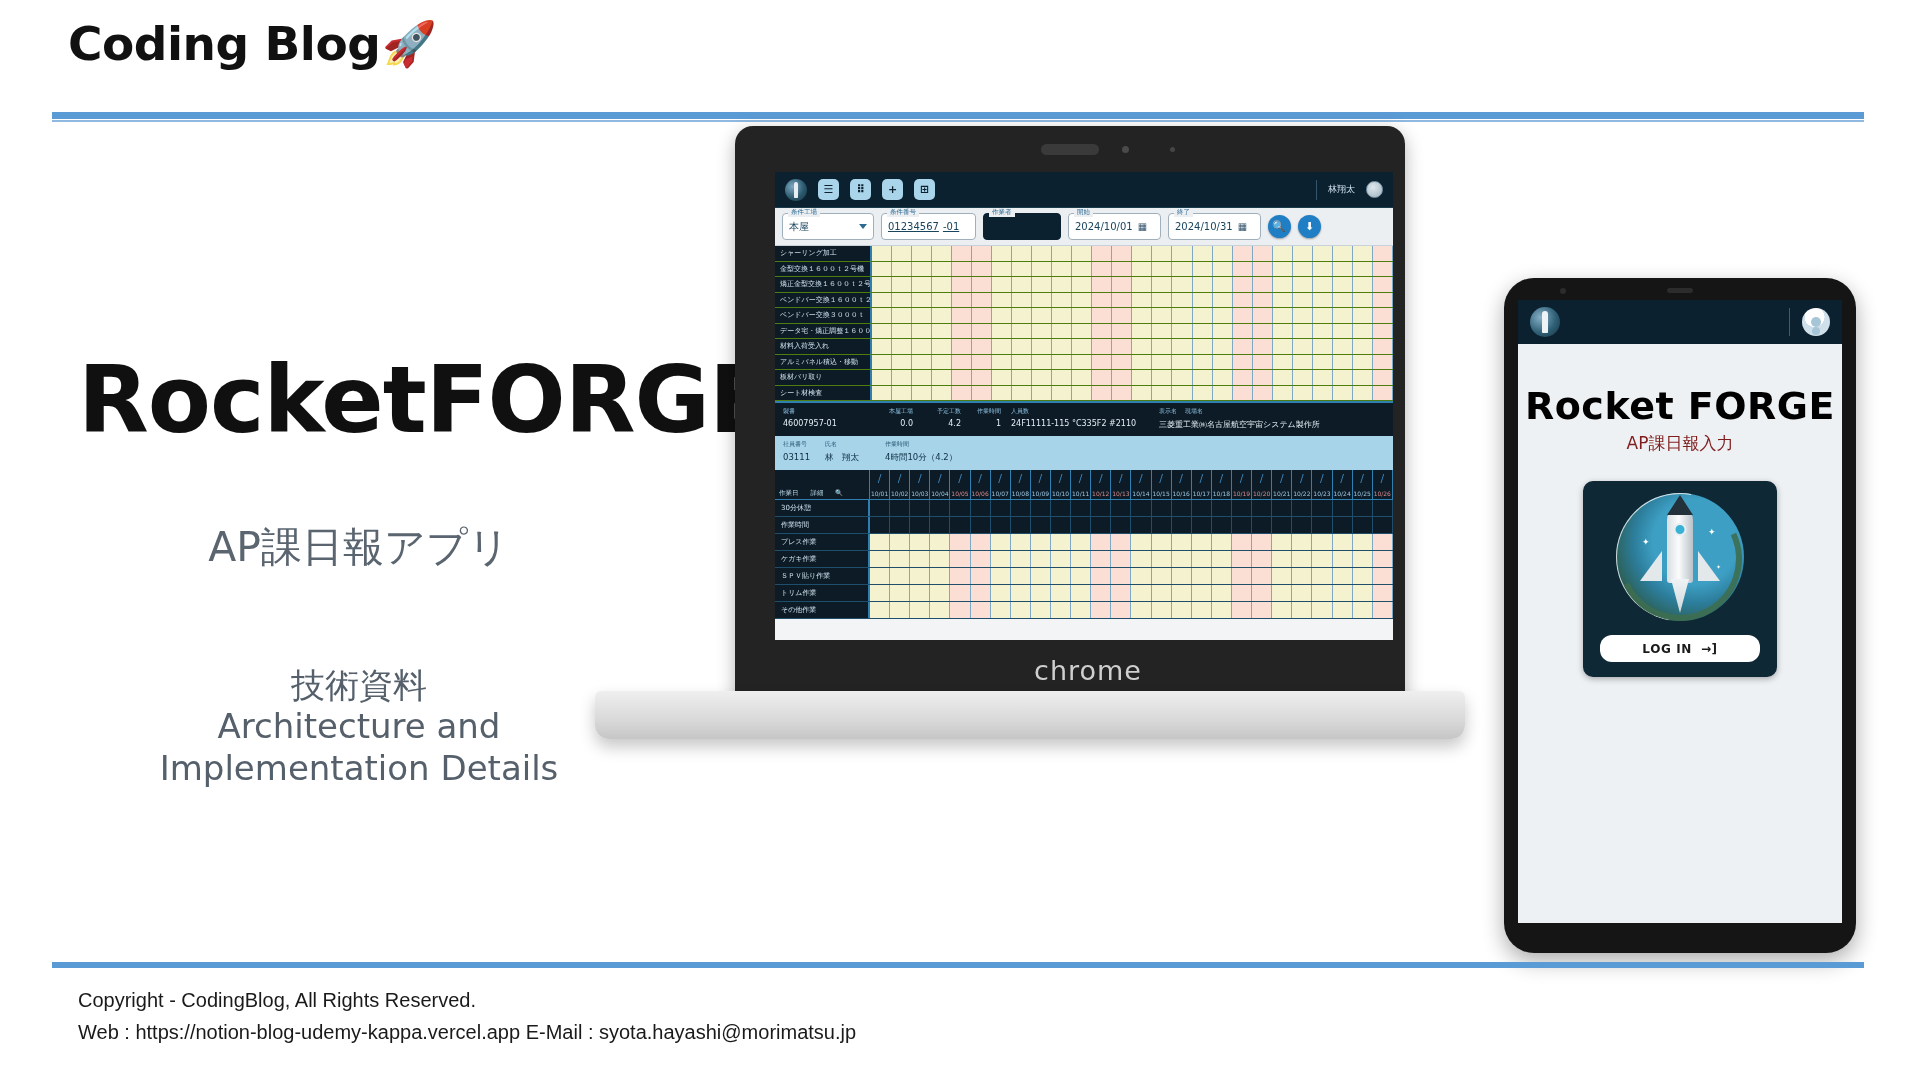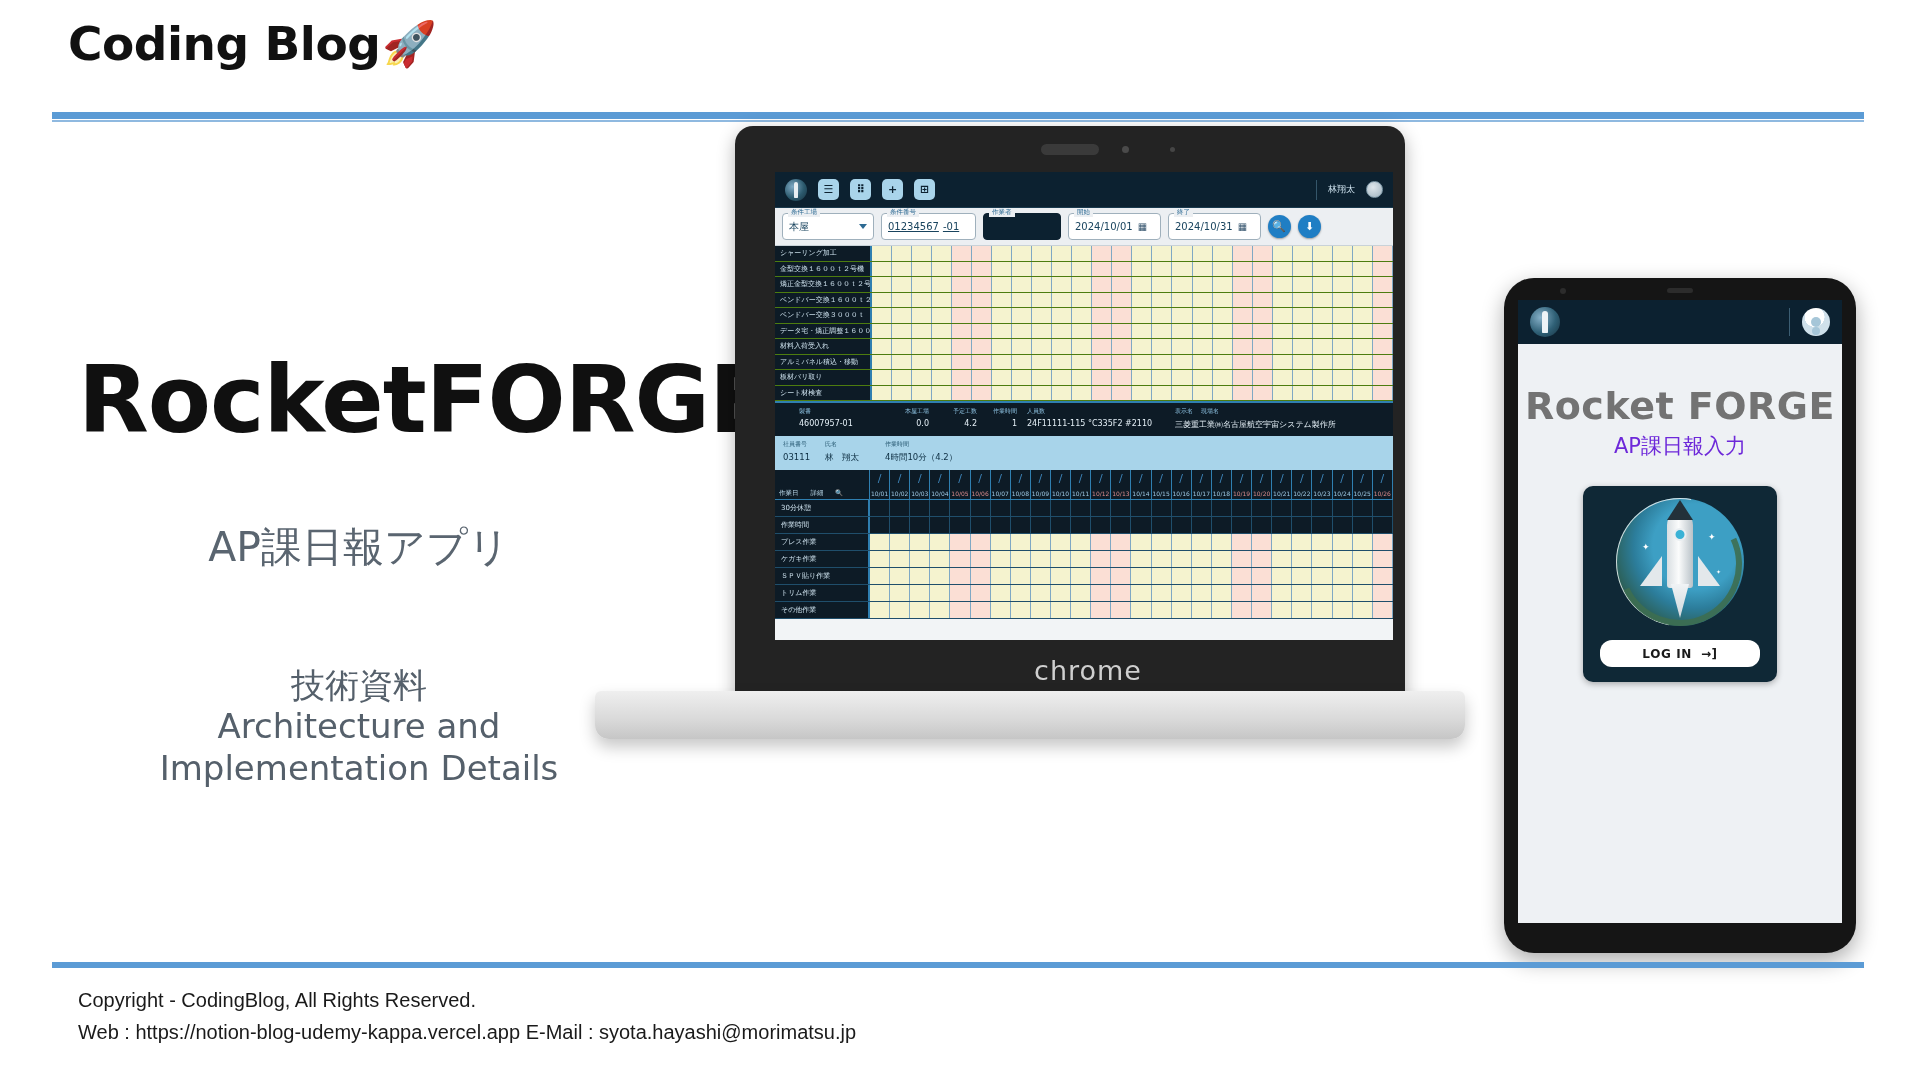--- a/index.html
+++ b/index.html
@@ -165,21 +165,21 @@
   .grid-lbl {
     width:97px; flex:0 0 97px; background:#0d1b26; color:#cfe3ef;
     font-size:7px; display:flex; align-items:center; padding-left:5px;
     border-right:2px solid #2f7fb0; white-space:nowrap; overflow:hidden;
   }
   .grid-cells { flex:1; display:flex; }
   .gc { flex:1; border-right:1px solid #7fa8c4; background:#f5f3cf; }
   .gc.we { background:#fbdfd5; }
 
   .info-bar {
-    background:#0d1b26; color:#cfe3ef; padding:4px 24px 6px; font-size:7px;
+    background:#0d1b26; color:#cfe3ef; padding:4px 8px 6px; font-size:7px;
     border-top:2px solid #2f7fb0;
   }
   .info-head { display:flex; gap:0; color:#8fc4e4; font-size:6px; margin-bottom:3px; }
   .info-vals { display:flex; gap:0; color:#e4eff6; font-size:8px; }
   .ic0{width:78px} .ic1{width:52px;text-align:right} .ic2{width:48px;text-align:right}
   .ic3{width:40px;text-align:right} .ic4{width:150px;padding-left:10px} .ic5{padding-left:8px}
 
   .emp-bar { background:#a8d4ea; color:#123c55; padding:4px 8px 6px; }
   .emp-head{ display:flex; font-size:6px; color:#24566f; margin-bottom:3px;}
   .emp-vals{ display:flex; font-size:8.5px; color:#0d2e42;}
@@ -247,23 +247,23 @@
   }
   .ph-avatar span{
     width:10px;height:10px;border-radius:50%;background:#a6c6d8;
     box-shadow:0 9px 0 -1px #a6c6d8;
   }
   .ph-body{
     flex:1; display:flex; flex-direction:column; align-items:center;
     padding-top:40px;
   }
   .ph-title{
-    font-size:38px; font-weight:bold; color:#737373; letter-spacing:0.5px;
-  }
-  .ph-subtitle{ font-size:21px; color:#6d28d9; margin-top:4px;}
+    font-size:38px; font-weight:bold; color:#000000; letter-spacing:0.5px;
+  }
+  .ph-subtitle{ font-size:17px; color:#7f1d1d; margin-top:4px;}
   .ph-card{
     margin-top:26px; width:194px; height:196px; background:#0f2836;
     border-radius:10px; display:flex; flex-direction:column;
     align-items:center; justify-content:flex-start; padding-top:12px;
     box-shadow:0 2px 6px rgba(0,0,0,.3);
   }
   .ph-rocket{
     width:128px;height:128px;border-radius:50%;
     background:radial-gradient(circle at 62% 38%,#3d9fc4 0 38%,#2c7d9b 55%,#2c5a4a 78%,#1f3d35);
     position:relative; overflow:hidden;

